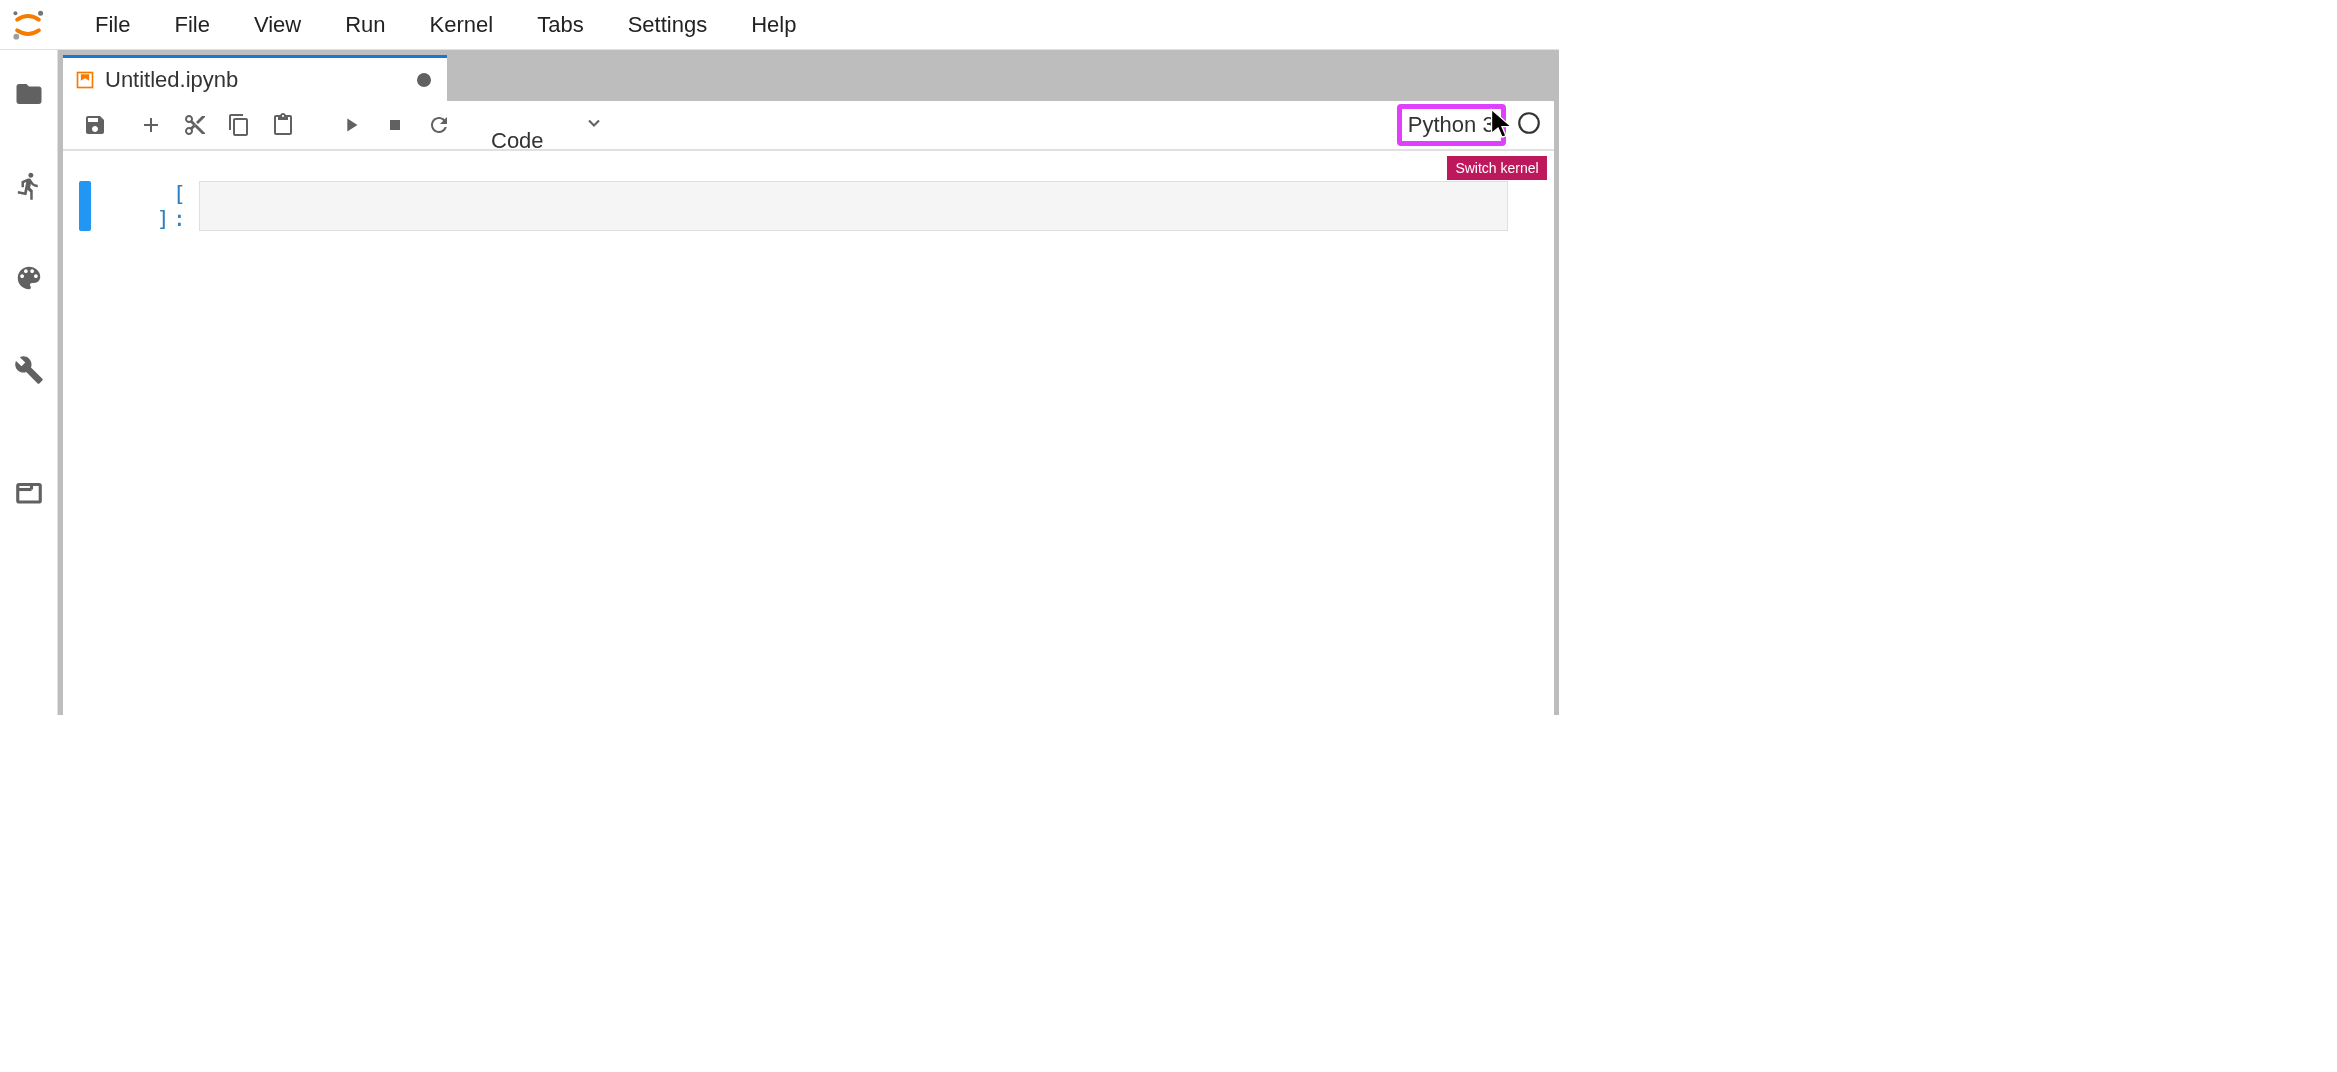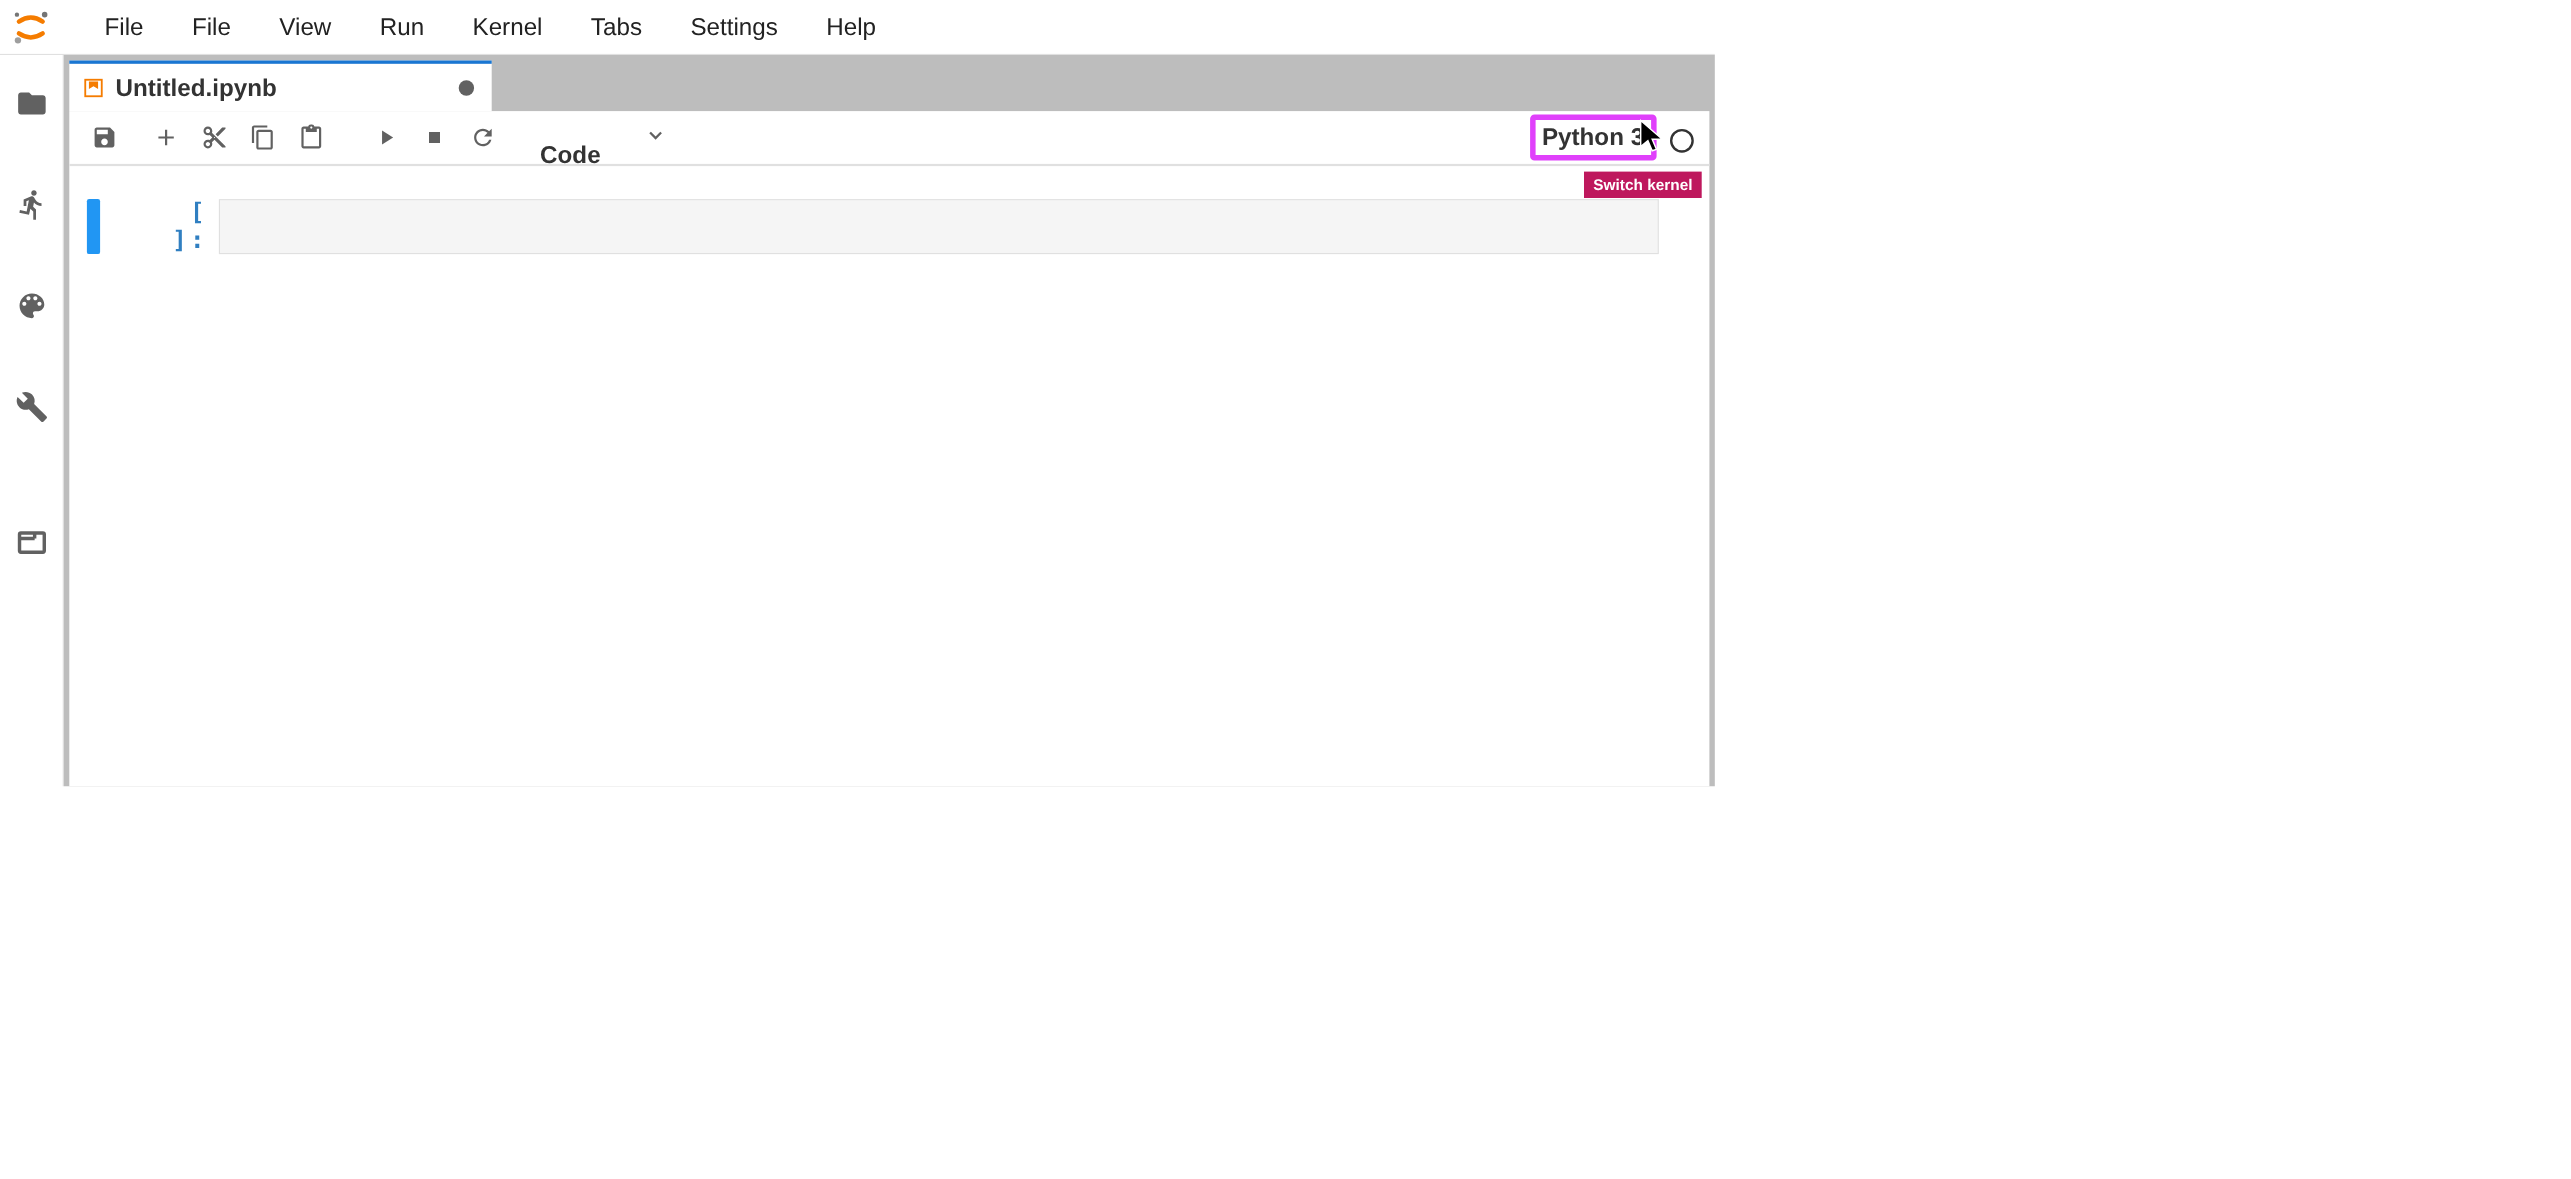--- a/index.html
+++ b/index.html
@@ -66,21 +66,20 @@
     
     
     .main {
       position: absolute;
       left: 58px;
       top: 50px;
       right: 0;
       bottom: 0;
       background: #bdbdbd;
       padding: 5px 5px 0 5px;
-      font-weight: bold;
     }
     
     
     .tab {
       background: #fff;
       display: inline-flex;
       align-items: center;
       height: 46px;
       padding: 0 16px 0 12px;
       border-top: 3px solid #1976d2;
@@ -146,21 +145,21 @@
       padding: 4px 10px;
     }
     .cell-type-label {
       font-size: 22px;
       color: #333;
       margin-top: 32px;
     }
     .toolbar-right {
       margin-left: auto;
       display: flex;
-      align-items: flex-end;
+      align-items: center;
       gap: 4px;
       position: relative;
     }
     .kernel-name {
       font-size: 22px;
       color: #333;
       padding: 3px 6px;
       cursor: pointer;
       border: 5px solid #e040fb;
       border-radius: 4px;

